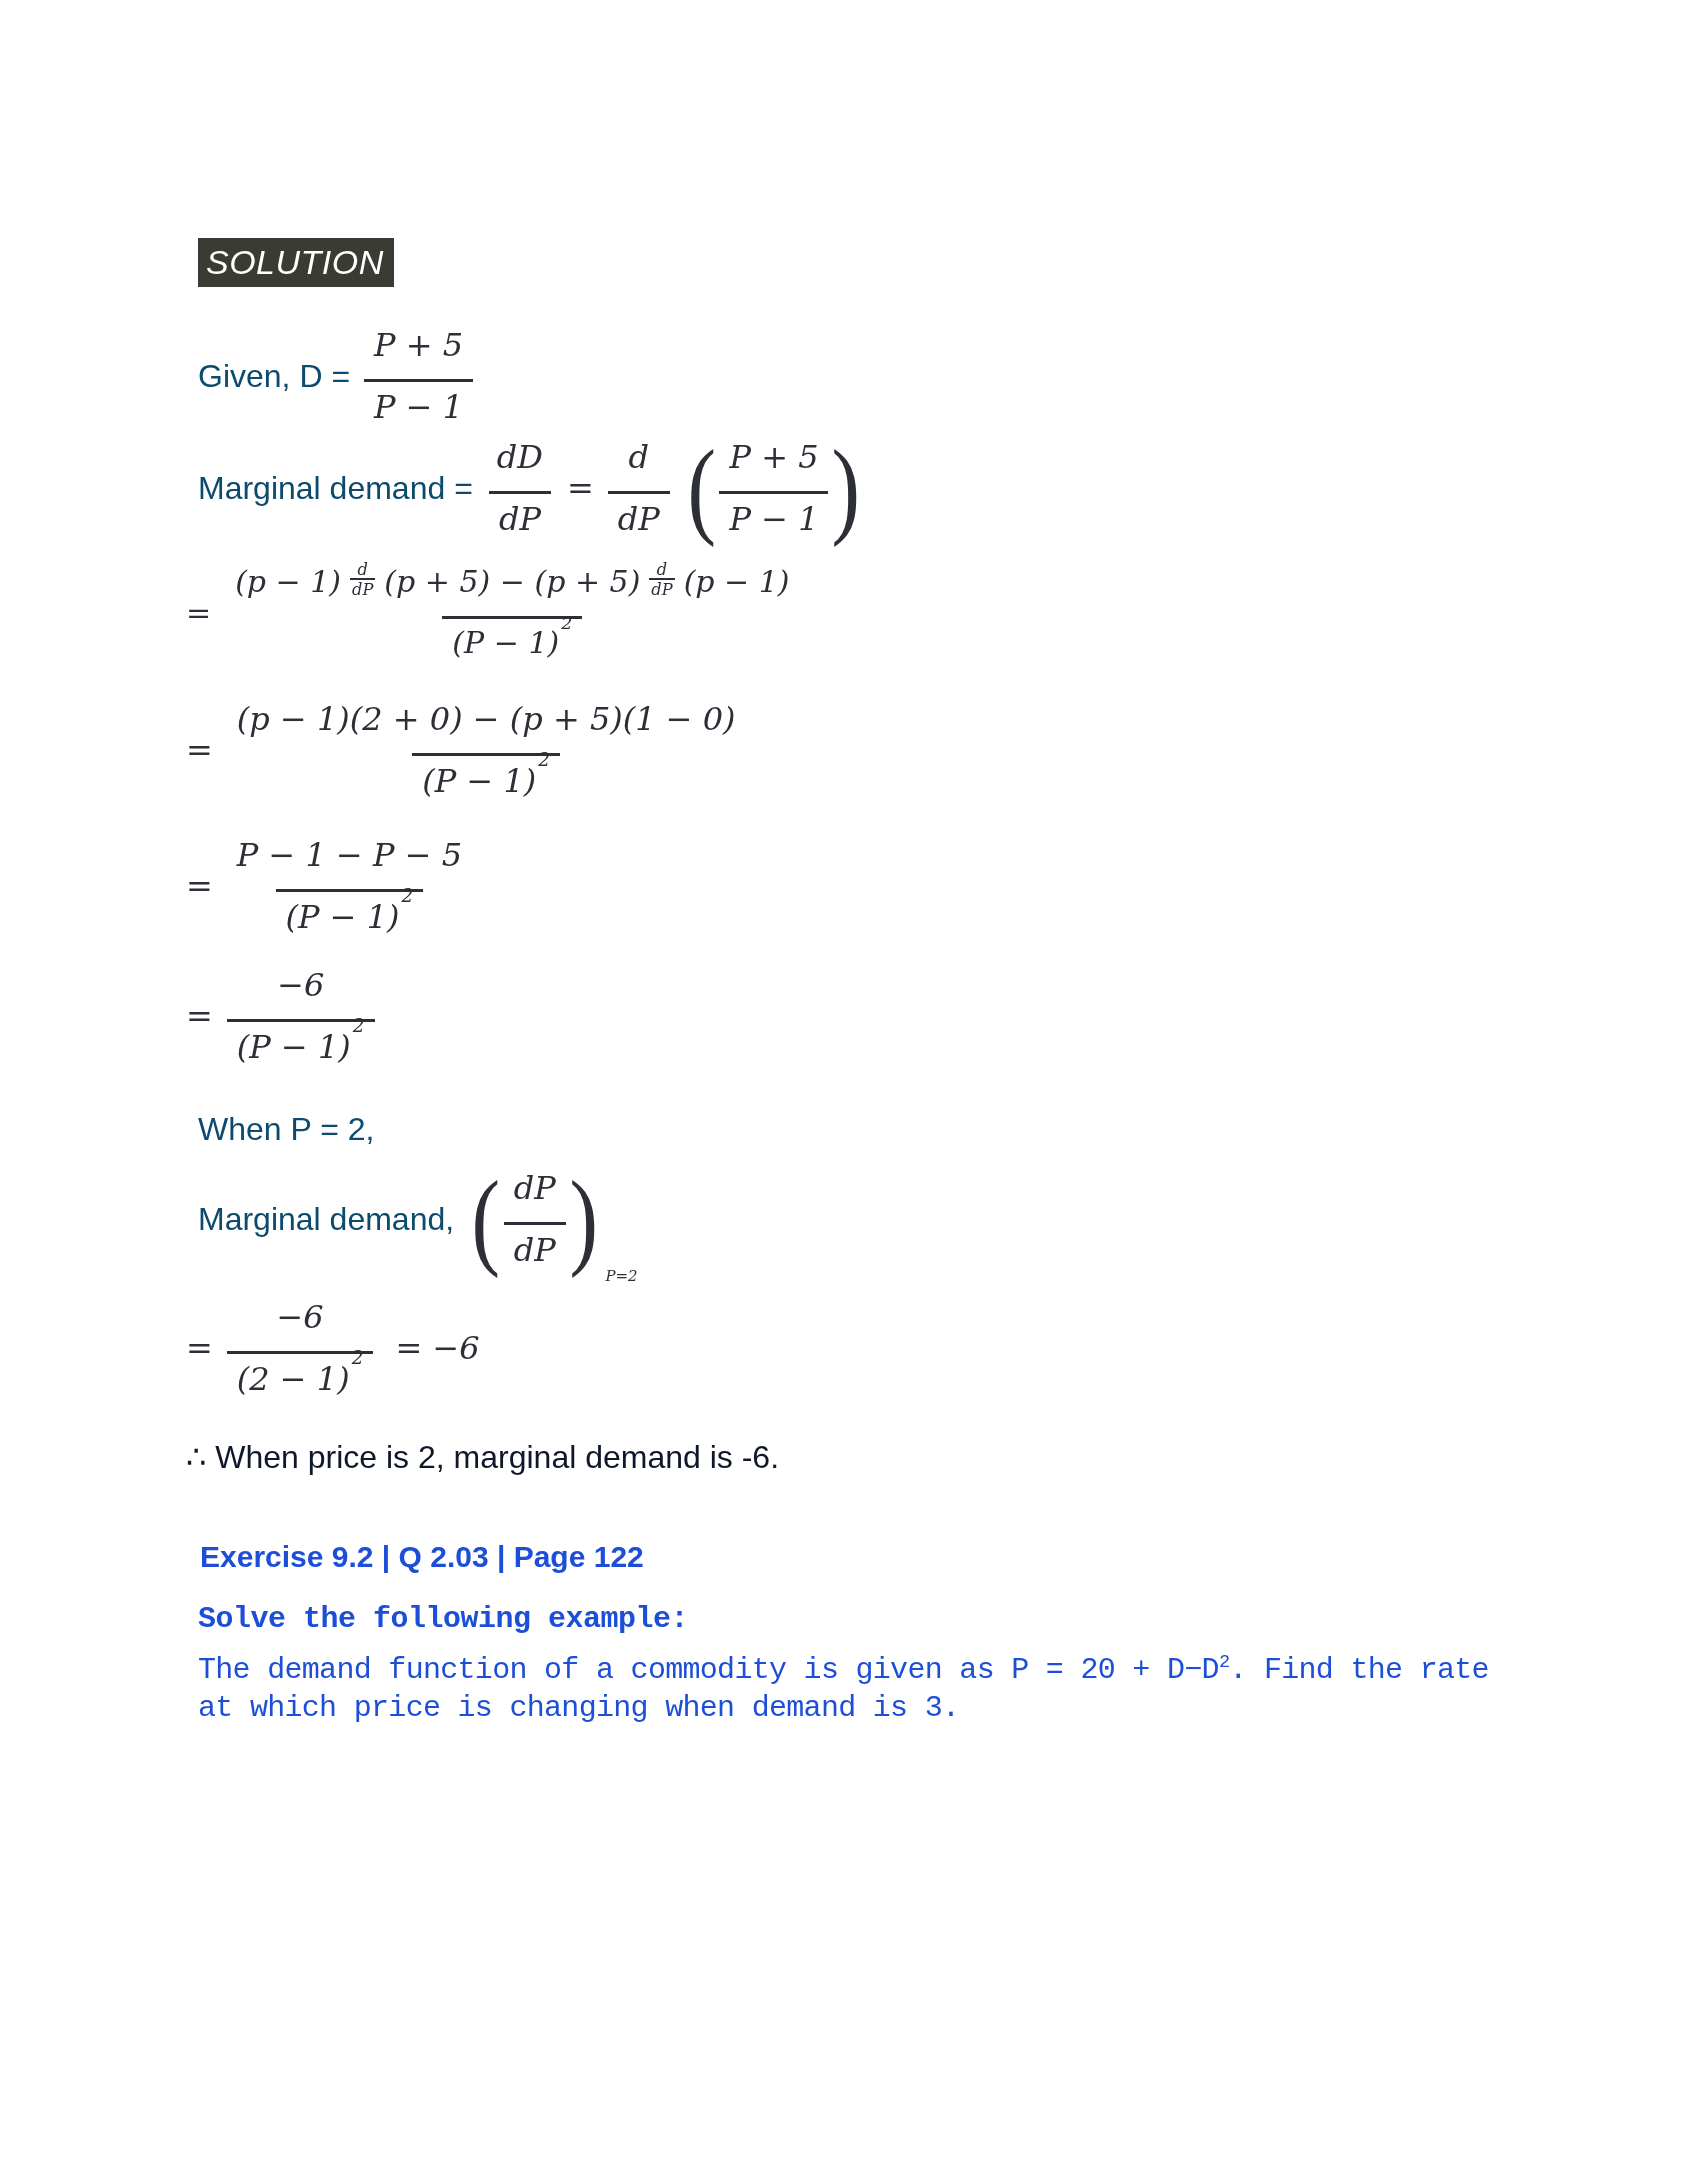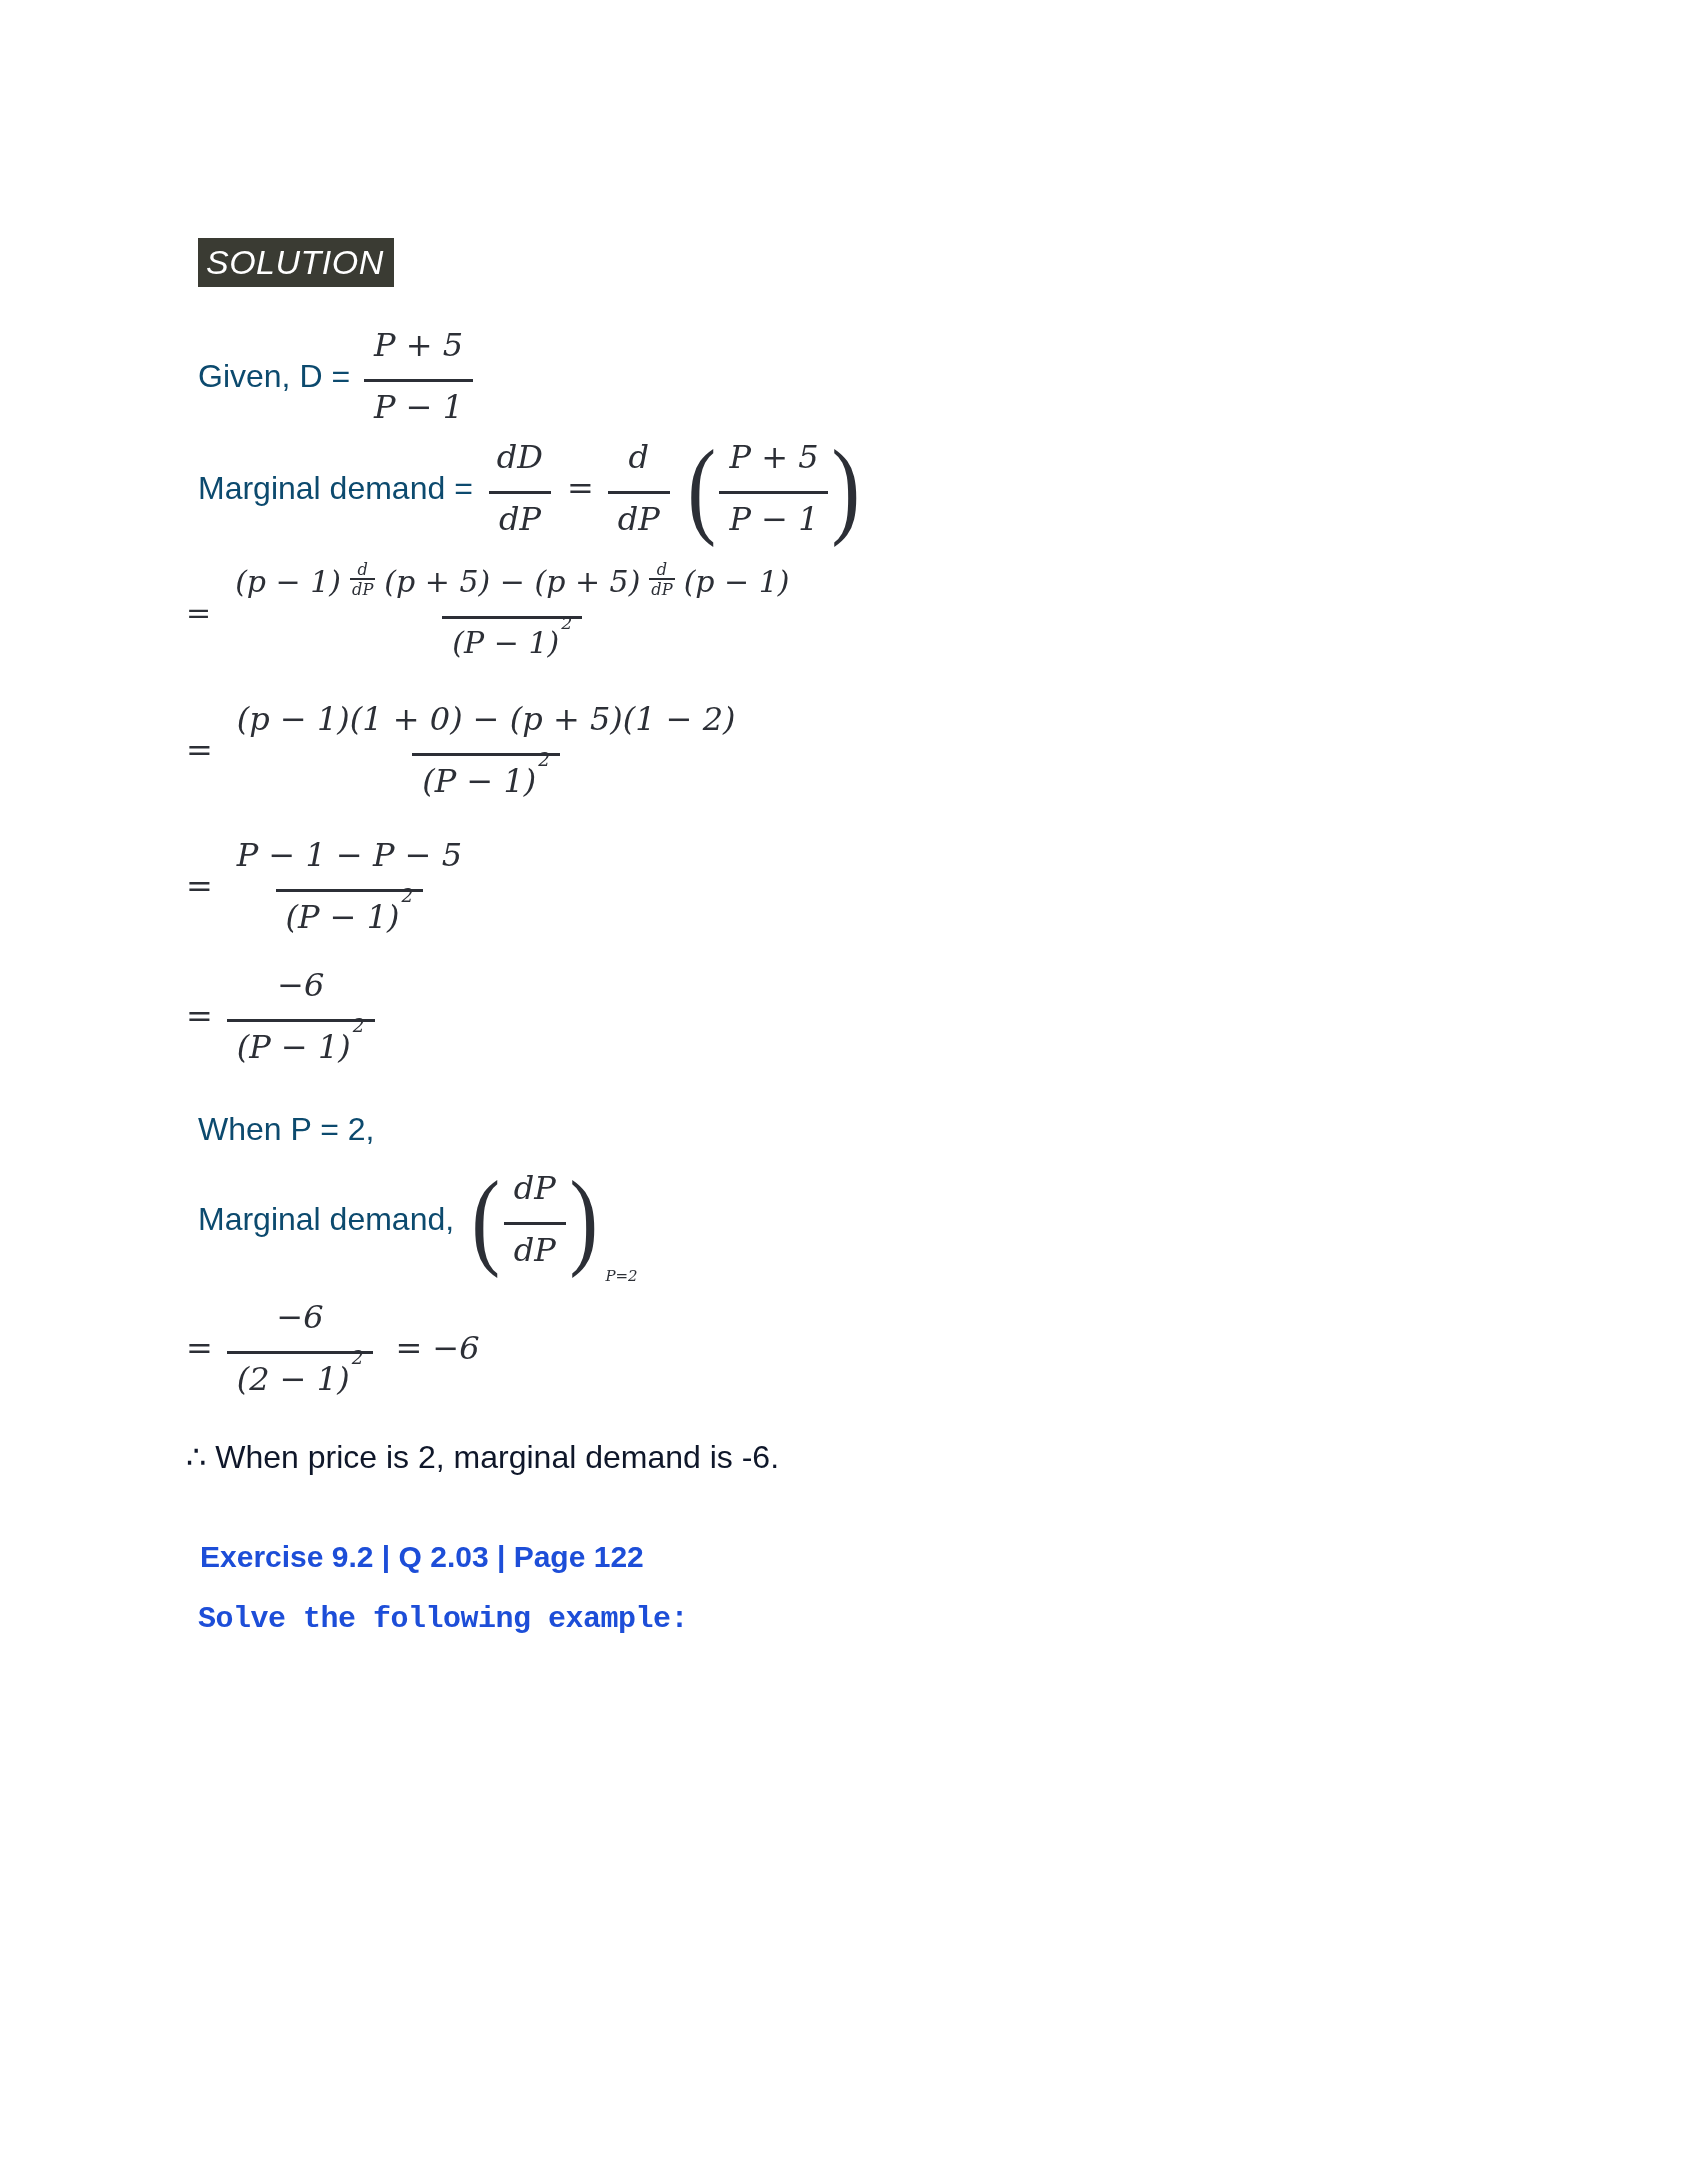--- a/index.html
+++ b/index.html
@@ -101,21 +101,21 @@
       <span class="den">
         <span>(P − 1)</span>
         <span class="exp">2</span>
       </span>
     </span>
   </div>
 
   <div class="abs row" style="left:186px; top:701px;">
     <span class="math">=</span>
     <span class="math frac">
-      <span class="num">(p − 1)(1 + 0) − (p + 5)(1 − 2)</span>
+      <span class="num">(p − 1)(2 + 0) − (p + 5)(1 − 0)</span>
       <span class="den">
         <span>(P − 1)</span>
         <span class="exp">2</span>
       </span>
     </span>
   </div>
 
   <div class="abs row" style="left:186px; top:837px;">
     <span class="math">=</span>
     <span class="math frac">
@@ -164,16 +164,17 @@
     </span>
     <span class="math" style="margin-left:8px;">= −6</span>
   </div>
 
   <div class="abs conclusion" style="left:186px; top:1438px;">∴ When price is 2, marginal demand is -6.</div>
 
   <div class="abs exref" style="left:200px; top:1540px;">Exercise 9.2 | Q 2.03 | Page 122</div>
 
   <div class="abs nextq" style="left:198px; top:1602px;">
     <p class="qtitle">Solve the following example:</p>
+    <p class="qbody"><span>The demand function of a commodity is given as P = 20 + D−D</span><sup>2</sup><span>. Find the rate at which price is changing when demand is 3.</span></p>
   </div>
 
 </div>
 
 
 </body></html>

